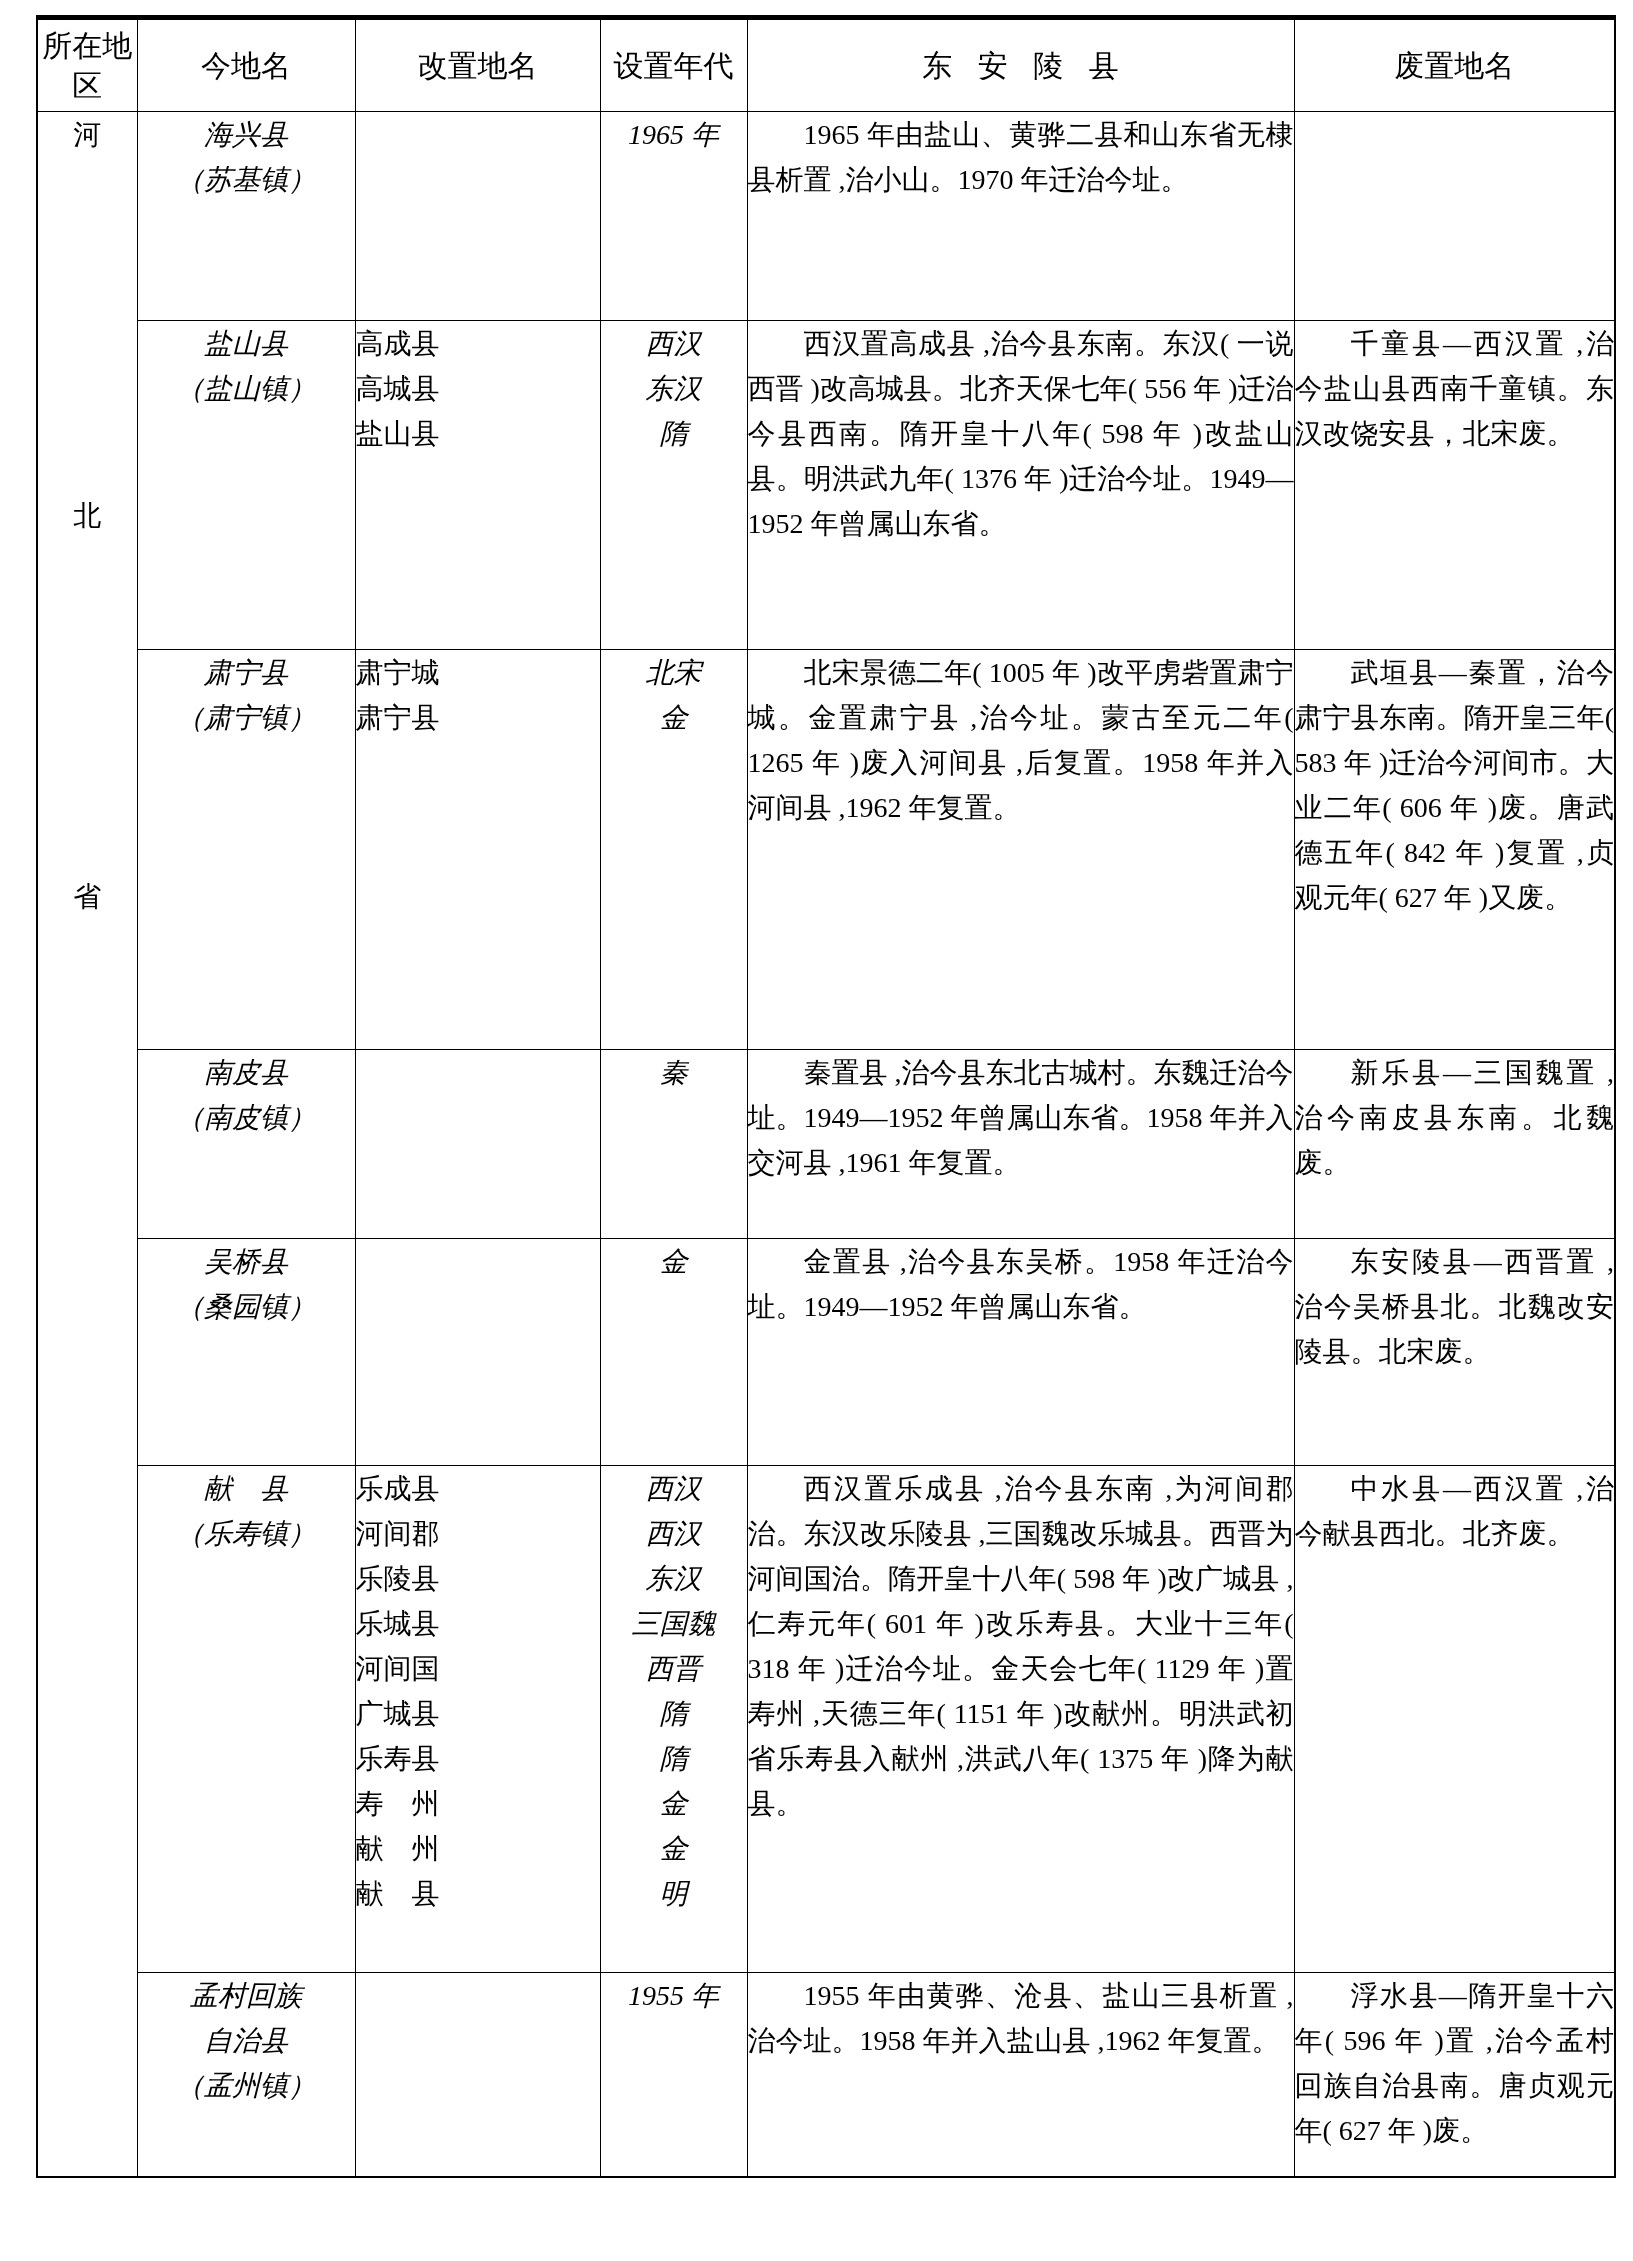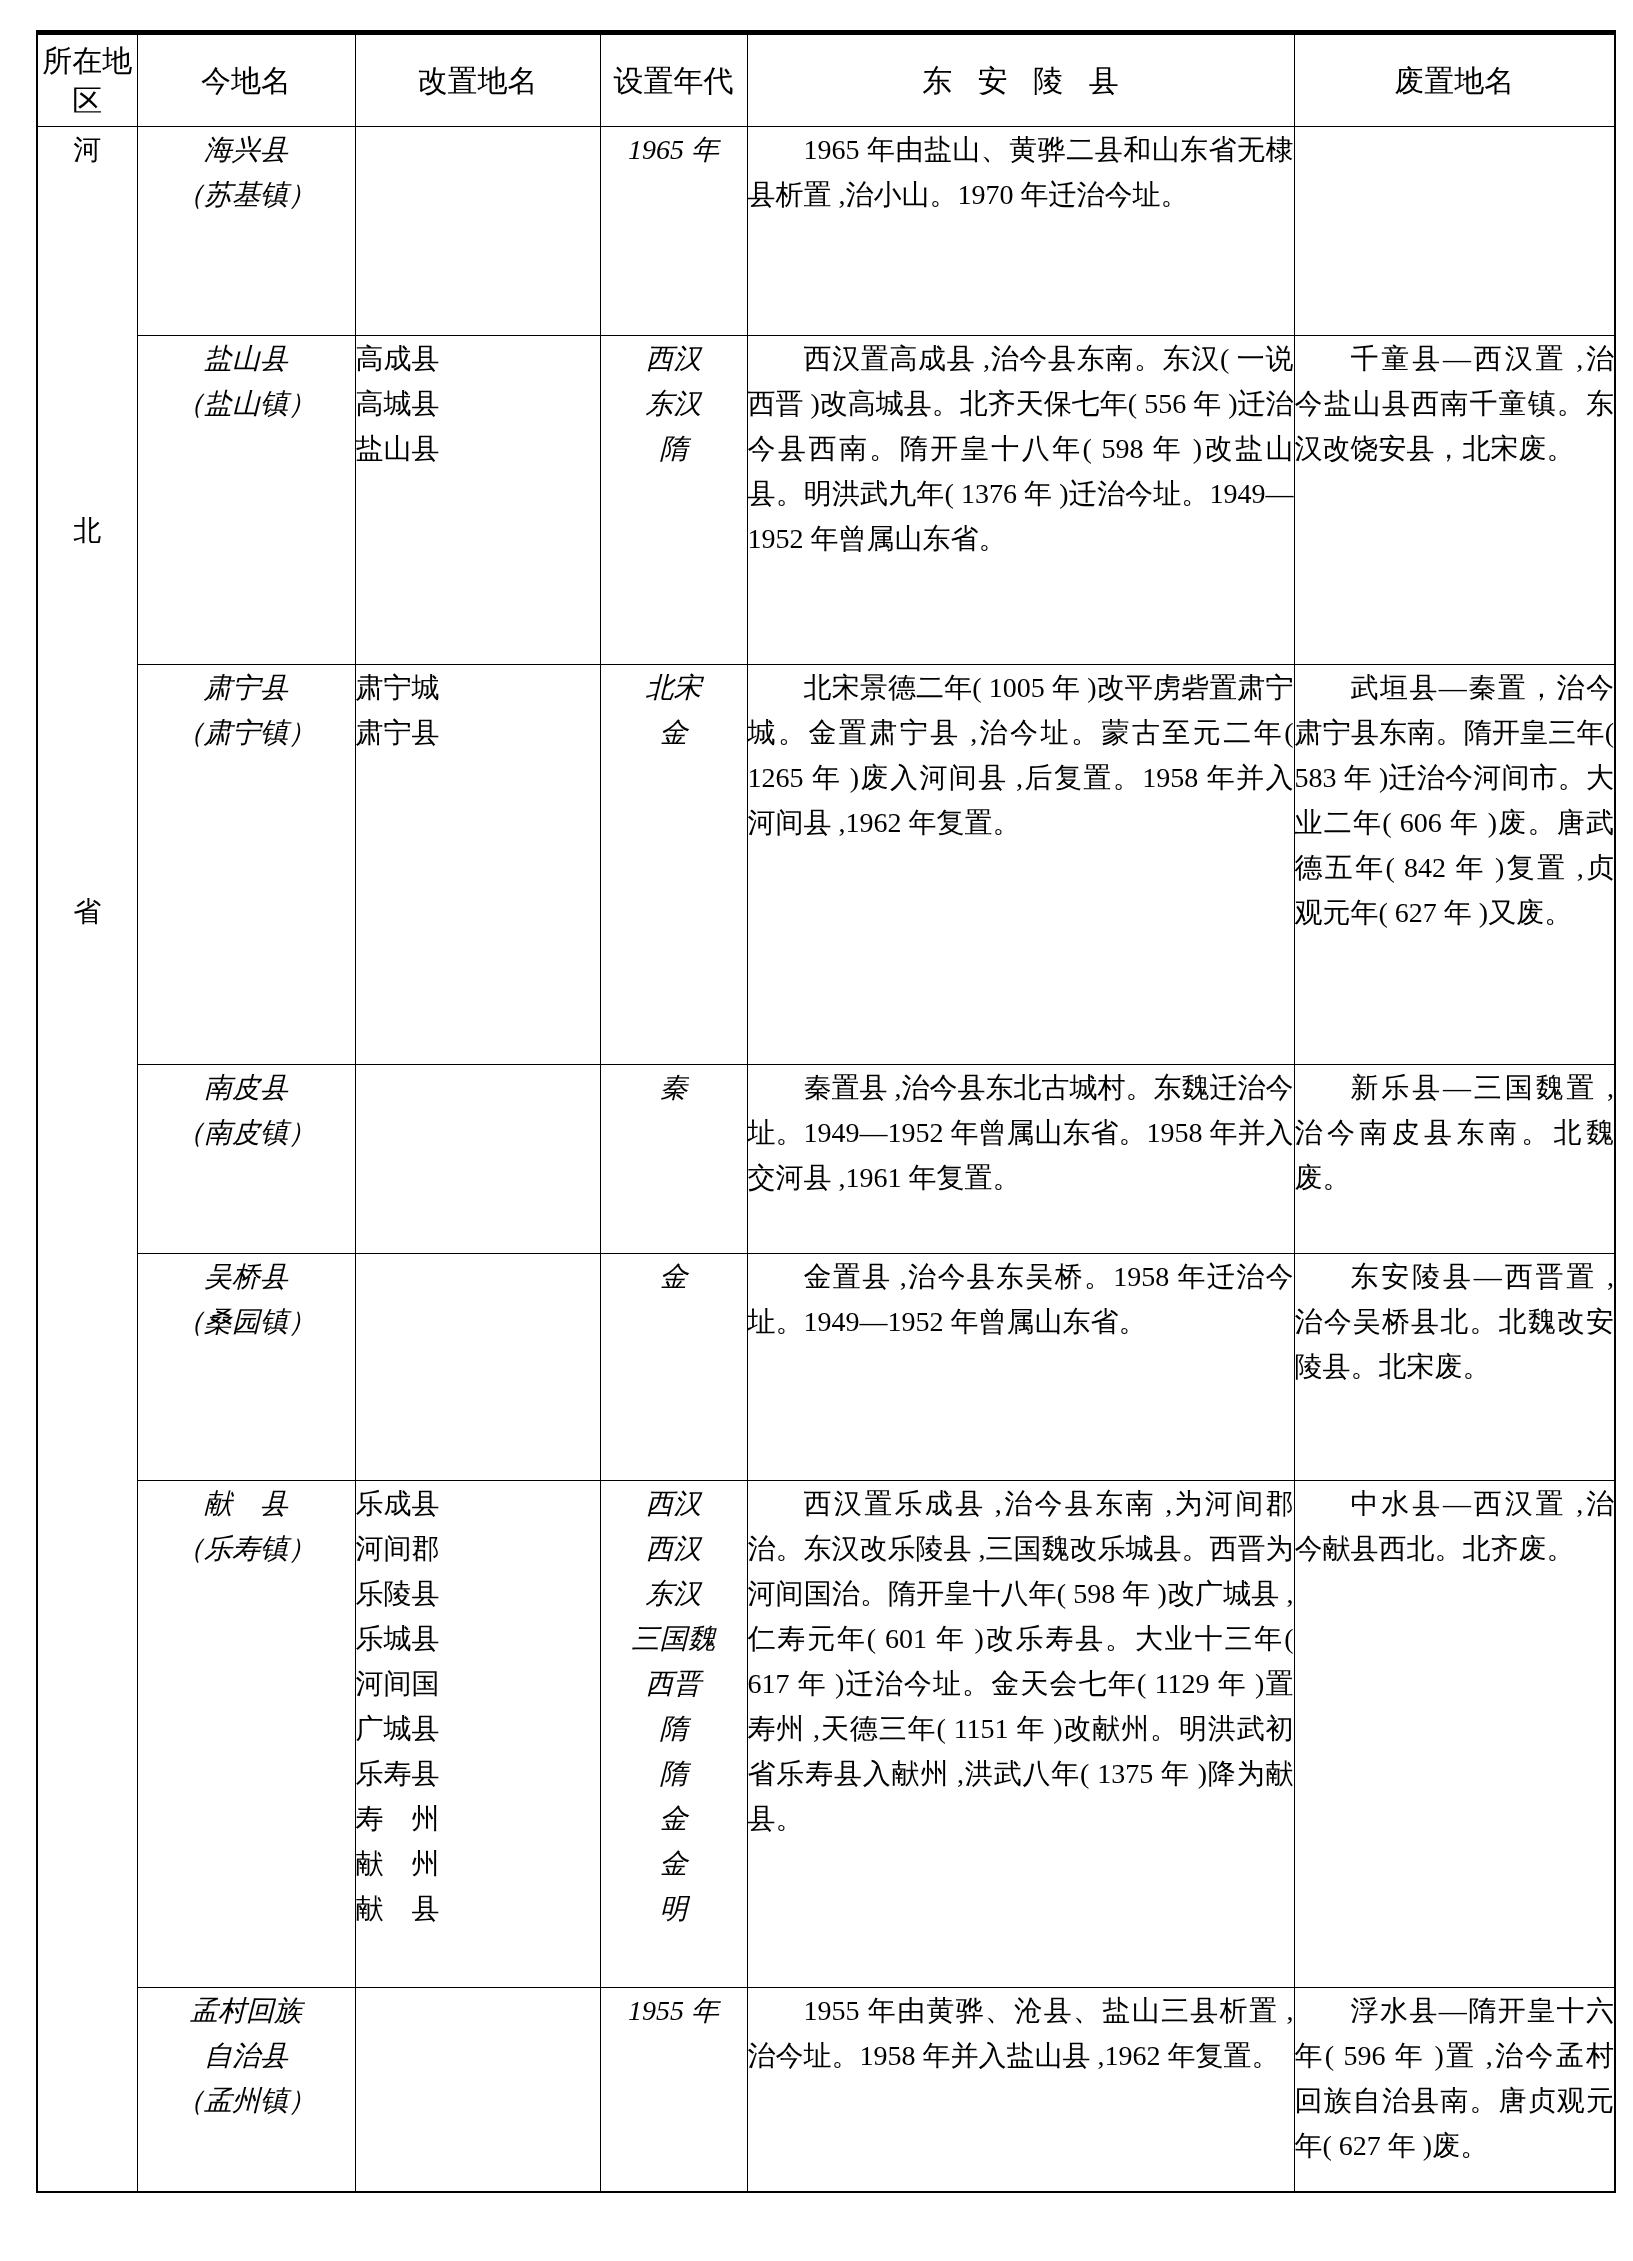--- a/index.html
+++ b/index.html
@@ -5,21 +5,21 @@
   html,body{margin:0;padding:0;background:#f6f6f4;}
   .page{
     position:relative;
     width:1634px;height:2262px;
     background:#ffffff;
     font-family:"Liberation Serif","DejaVu Serif",serif;
     color:#000;
     overflow:hidden;
   }
   table.gazetteer{
-    position:absolute;left:36px;top:30px;
+    position:absolute;left:36px;top:15px;
     width:1579px;
     border-collapse:collapse;
     table-layout:fixed;
     border:2.7px solid #000;
     border-top-width:5.5px;
   }
   table.gazetteer td,table.gazetteer th{
     border:1.8px solid #000;
     vertical-align:top;
     font-weight:normal;
@@ -212,21 +212,21 @@
 西汉
 东汉
 三国魏
 西晋
 隋
 隋
 金
 金
 明</td>
       <td class="cell-history">
-            <div class="para">西汉置乐成县 ,治今县东南 ,为河间郡治。东汉改乐陵县 ,三国魏改乐城县。西晋为河间国治。隋开皇十八年( 598 年 )改广城县 ,仁寿元年( 601 年 )改乐寿县。大业十三年( 617 年 )迁治今址。金天会七年( 1129 年 )置寿州 ,天德三年( 1151 年 )改献州。明洪武初省乐寿县入献州 ,洪武八年( 1375 年 )降为献县。</div>
+            <div class="para">西汉置乐成县 ,治今县东南 ,为河间郡治。东汉改乐陵县 ,三国魏改乐城县。西晋为河间国治。隋开皇十八年( 598 年 )改广城县 ,仁寿元年( 601 年 )改乐寿县。大业十三年( 318 年 )迁治今址。金天会七年( 1129 年 )置寿州 ,天德三年( 1151 年 )改献州。明洪武初省乐寿县入献州 ,洪武八年( 1375 年 )降为献县。</div>
           </td>
       <td class="cell-abolished">
             <div class="para">中水县—西汉置 ,治今献县西北。北齐废。</div>
           </td>
     </tr>
 
     <tr class="r6">
       <td class="cell-today lines">孟村回族
 自治县
 （孟州镇）</td>

